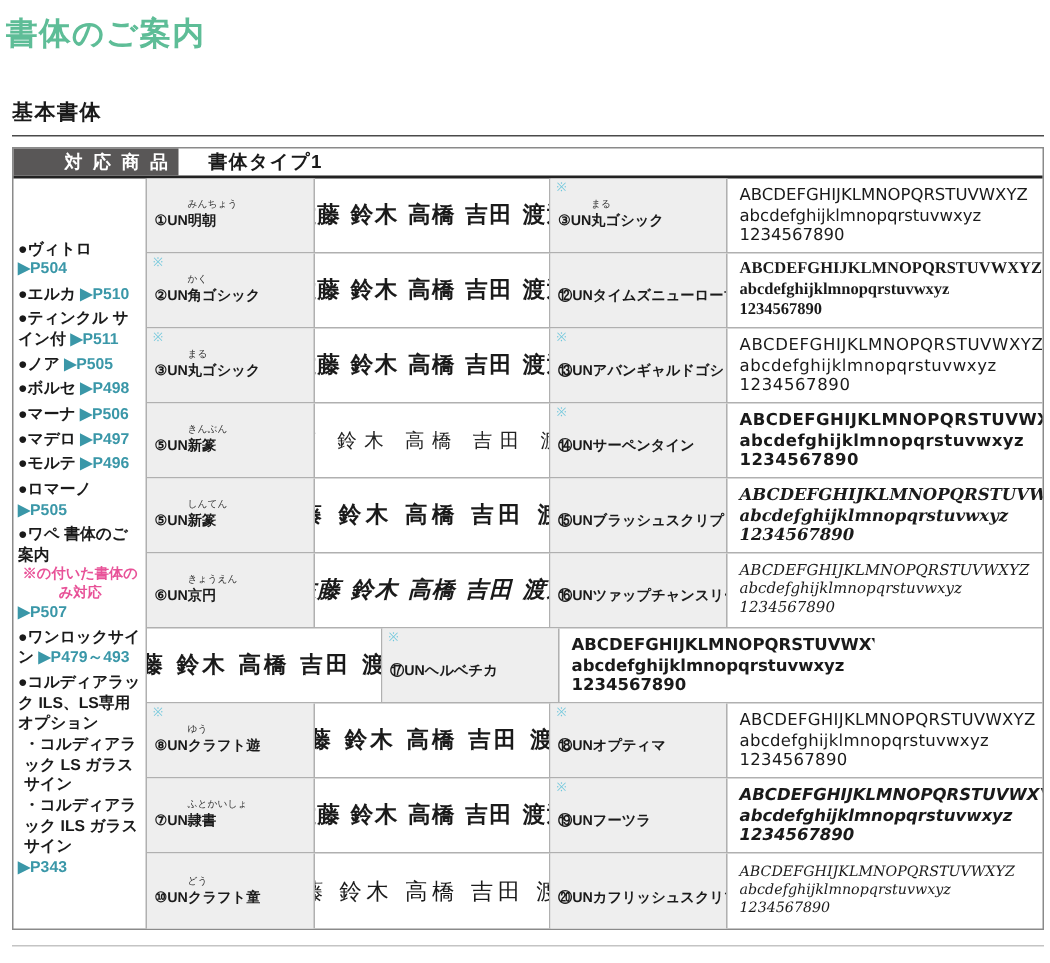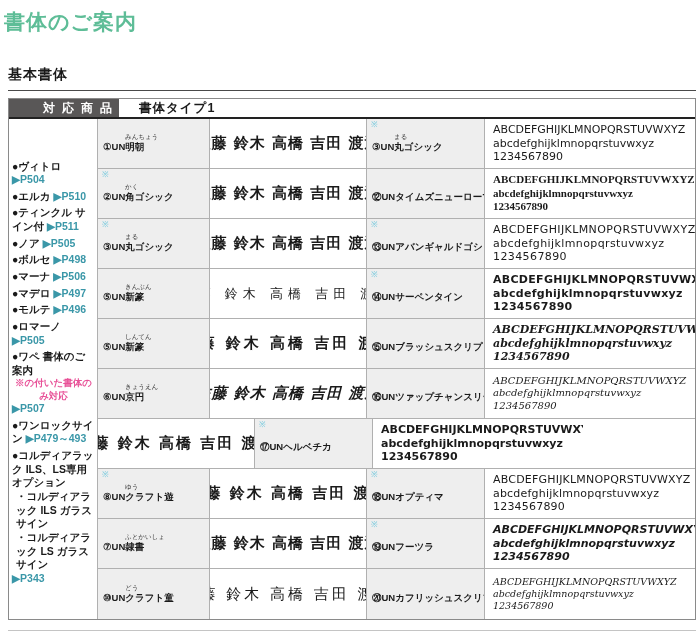--- a/index.html
+++ b/index.html
@@ -85,22 +85,22 @@
         <div class="sb-item"><span class="sb-name">●モルテ</span> <span class="sb-link">▶P496</span></div>
         <div class="sb-item"><span class="sb-name">●ロマーノ</span> <span class="sb-link">▶P505</span></div>
         <div class="sb-item">
           <span class="sb-name">●ワペ 書体のご案内</span>
           <div class="sb-note">※の付いた書体のみ対応</div>
           <div><span class="sb-link">▶P507</span></div>
         </div>
         <div class="sb-item"><span class="sb-name">●ワンロックサイン</span> <span class="sb-link">▶P479～493</span></div>
         <div class="sb-item">
           <span class="sb-name">●コルディアラック ILS、LS専用オプション</span>
+          <div class="sb-sub">・コルディアラック LS ガラスサイン</div>
           <div class="sb-sub">・コルディアラック ILS ガラスサイン</div>
-          <div class="sb-sub">・コルディアラック LS ガラスサイン</div>
           <div><span class="sb-link">▶P343</span></div>
         </div>
       </div>
 
       <div class="rows">
 
         <div class="trow">
           <div class="cell name">
             <span class="star"></span>
             <span class="furi">みんちょう</span>

